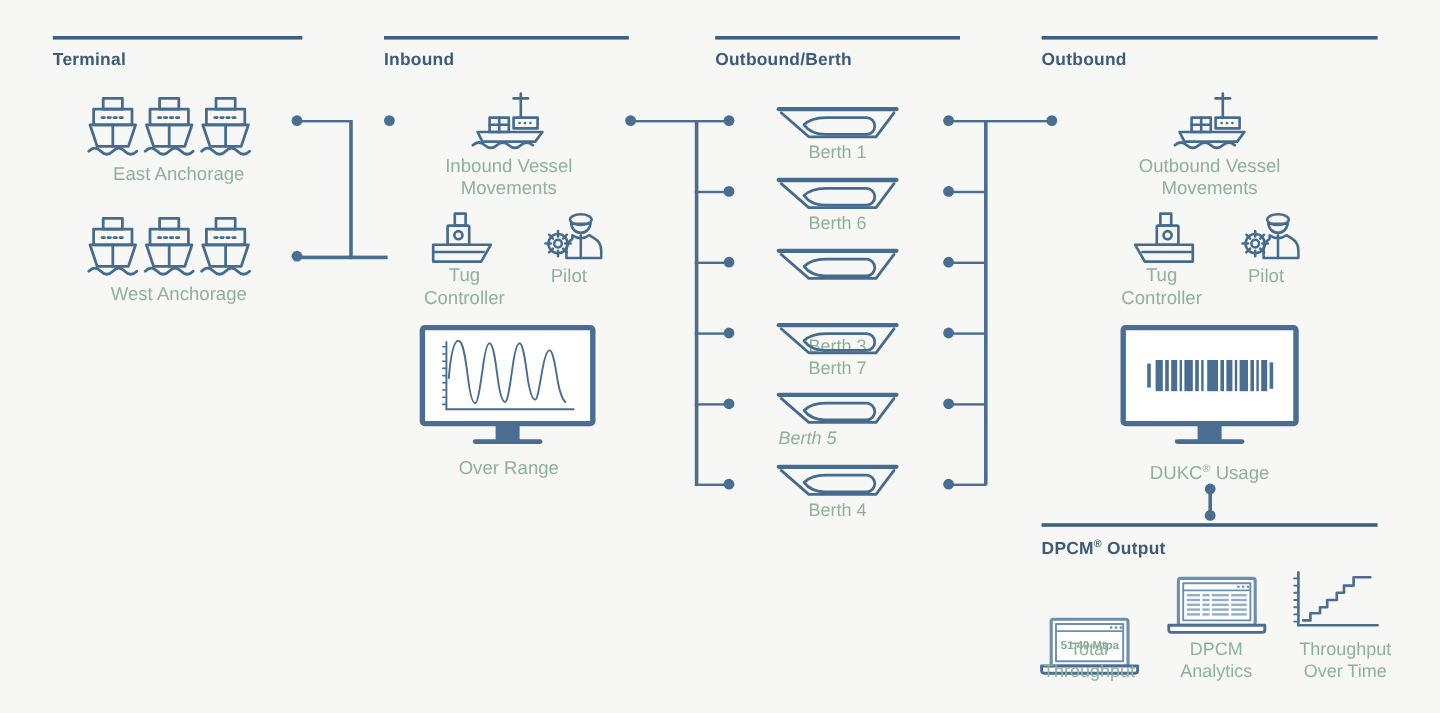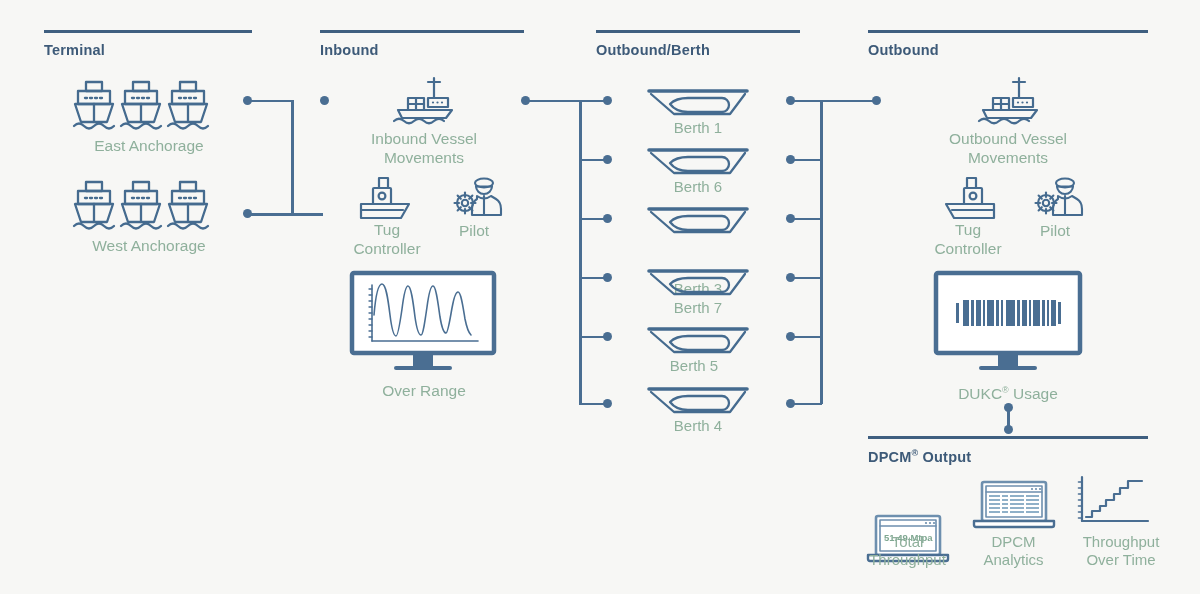--- a/index.html
+++ b/index.html
@@ -289,21 +289,21 @@
   </div>
   <div class="cap sm" style="left:598px;top:299px;width:200px;">Berth 7</div>
 
   <div class="icon" style="left:648px;top:326px;">
     <svg width="100" height="34" viewBox="0 0 100 34" fill="none" stroke="#456b8f" stroke-width="2.3" stroke-linecap="round" stroke-linejoin="round">
       <line x1="1" y1="3" x2="99" y2="3" stroke-width="3.6"></line>
       <path d="M3 6 L26 26 L82 26 L97 6"></path>
       <path d="M22 16 q6 -6 18 -6 L74 10 a7 7 0 0 1 0 14 L40 24 q-12 0 -18 -8 Z"></path>
     </svg>
   </div>
-  <div class="cap sm" style="left:594px;top:357px;width:200px;">Berth 5</div>
+  <div class="cap sm" style="left:573px;top:357px;width:200px;font-style:italic;">Berth 5</div>
 
   <div class="icon" style="left:648px;top:386px;">
     <svg width="100" height="34" viewBox="0 0 100 34" fill="none" stroke="#456b8f" stroke-width="2.3" stroke-linecap="round" stroke-linejoin="round">
       <line x1="1" y1="3" x2="99" y2="3" stroke-width="3.6"></line>
       <path d="M3 6 L26 26 L82 26 L97 6"></path>
       <path d="M22 16 q6 -6 18 -6 L74 10 a7 7 0 0 1 0 14 L40 24 q-12 0 -18 -8 Z"></path>
     </svg>
   </div>
   <div class="cap sm" style="left:598px;top:417px;width:200px;">Berth 4</div>
 

